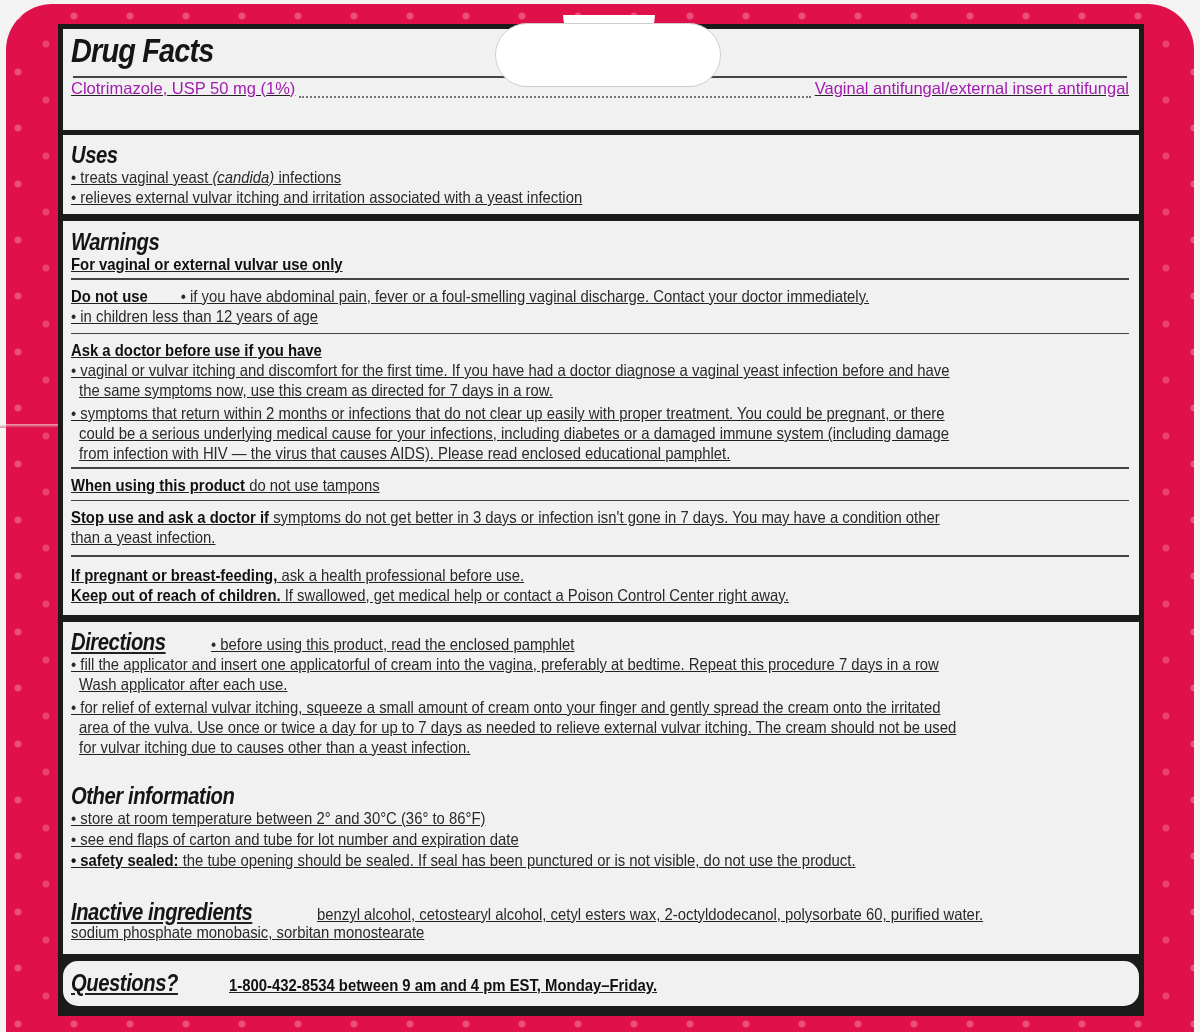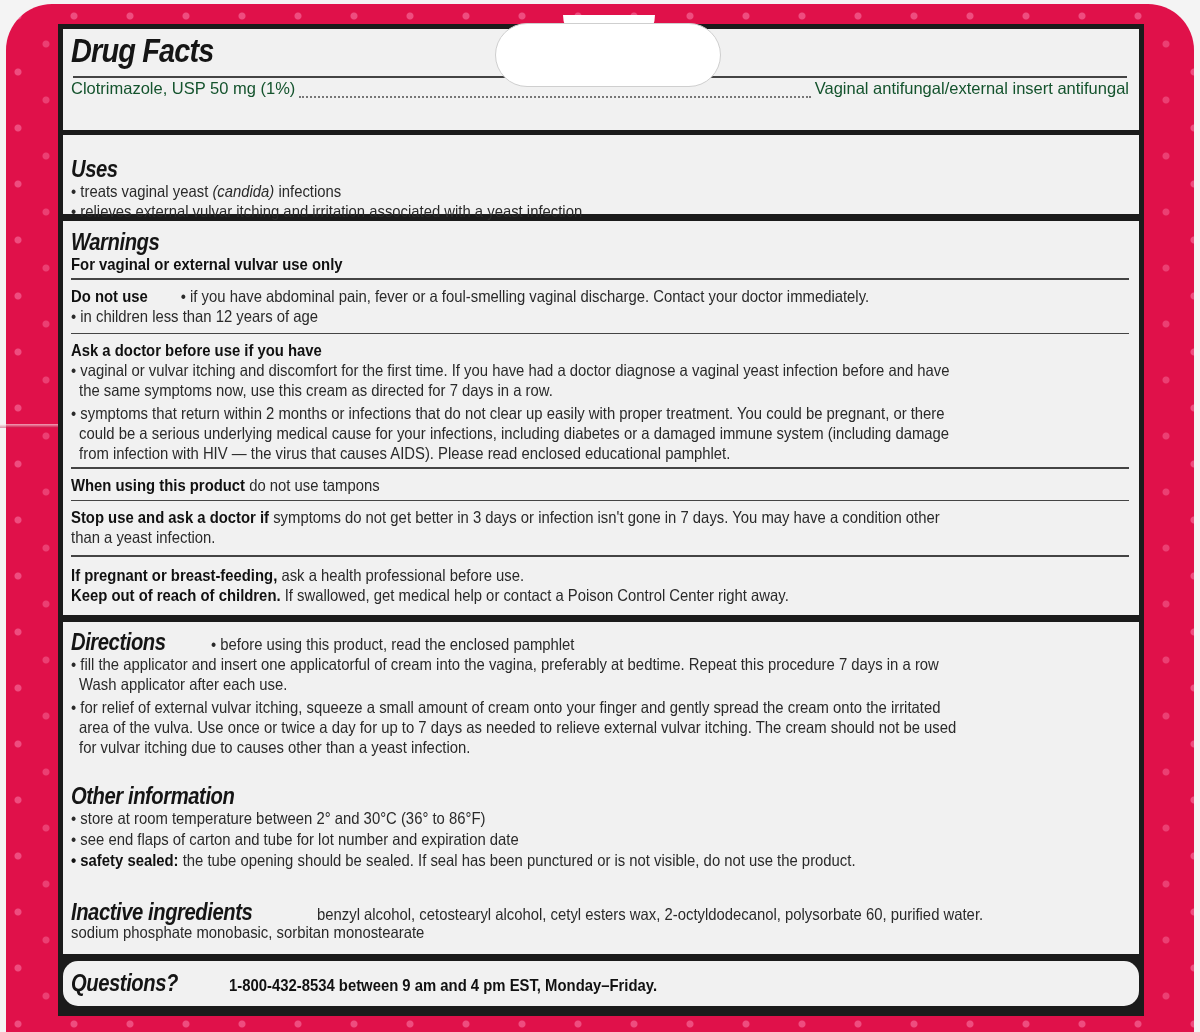--- a/index.html
+++ b/index.html
@@ -24,20 +24,21 @@
     position: absolute; left: 58px; top: 24px; width: 1086px; height: 992px;
     background: #1b1b1b;
     padding: 5px;
   }
   .inner { position: relative; width: 100%; height: 100%; }
 
   .section {
     position: absolute; left: 0; right: 0;
     background: #f1f1f1;
     padding: 0 10px 0 8px;
+    text-decoration: underline;
   }
 
   .hdr-title {
     font-family: "Liberation Sans", sans-serif;
     font-weight: bold; font-style: italic;
     font-size: 34px; letter-spacing: -1px; color: #151515;
     transform: scaleX(0.85); transform-origin: left;
     display: inline-block;
   }
   .sec-title {
@@ -77,30 +78,30 @@
 <div class="crease"></div>
 
 <div class="panel">
   <div class="inner">
 
     <div class="section" style="top:0; height:101px;">
       <div style="height:47px; padding-top:2px;">
         <span class="hdr-title">Drug Facts</span>
       </div>
       <div class="rule" style="margin-left:2px; margin-right:2px;"></div>
-      <div style="display:flex; align-items:flex-end; font-size:16.5px; line-height:20px; color:#14532d;">
+      <div style="display:flex; align-items:flex-end; font-size:16.5px; line-height:20px; color:#a21caf;">
         <span style="white-space:nowrap;">Clotrimazole, USP 50 mg (1%)</span>
         <span class="dots"></span>
         <span style="white-space:nowrap;">Vaginal antifungal/external insert antifungal</span>
       </div>
       <div class="notch-top"></div>
       <div class="notch"></div>
     </div>
 
-    <div class="section" style="top:106px; height:79px; padding-top:22px;">
+    <div class="section" style="top:106px; height:79px; padding-top:8px;">
       <span class="sec-title">Uses</span>
       <span class="line"><span>• treats vaginal yeast </span><i>(candida)</i><span> infections</span></span>
       <span class="line">• relieves external vulvar itching and irritation associated with a yeast infection</span>
     </div>
 
     <div class="section" style="top:192px; height:394px; padding-top:9px;">
       <span class="sec-title">Warnings</span>
       <span class="line sub-bold" style="height:24px;">For vaginal or external vulvar use only</span>
       <div class="rule"></div>
 

